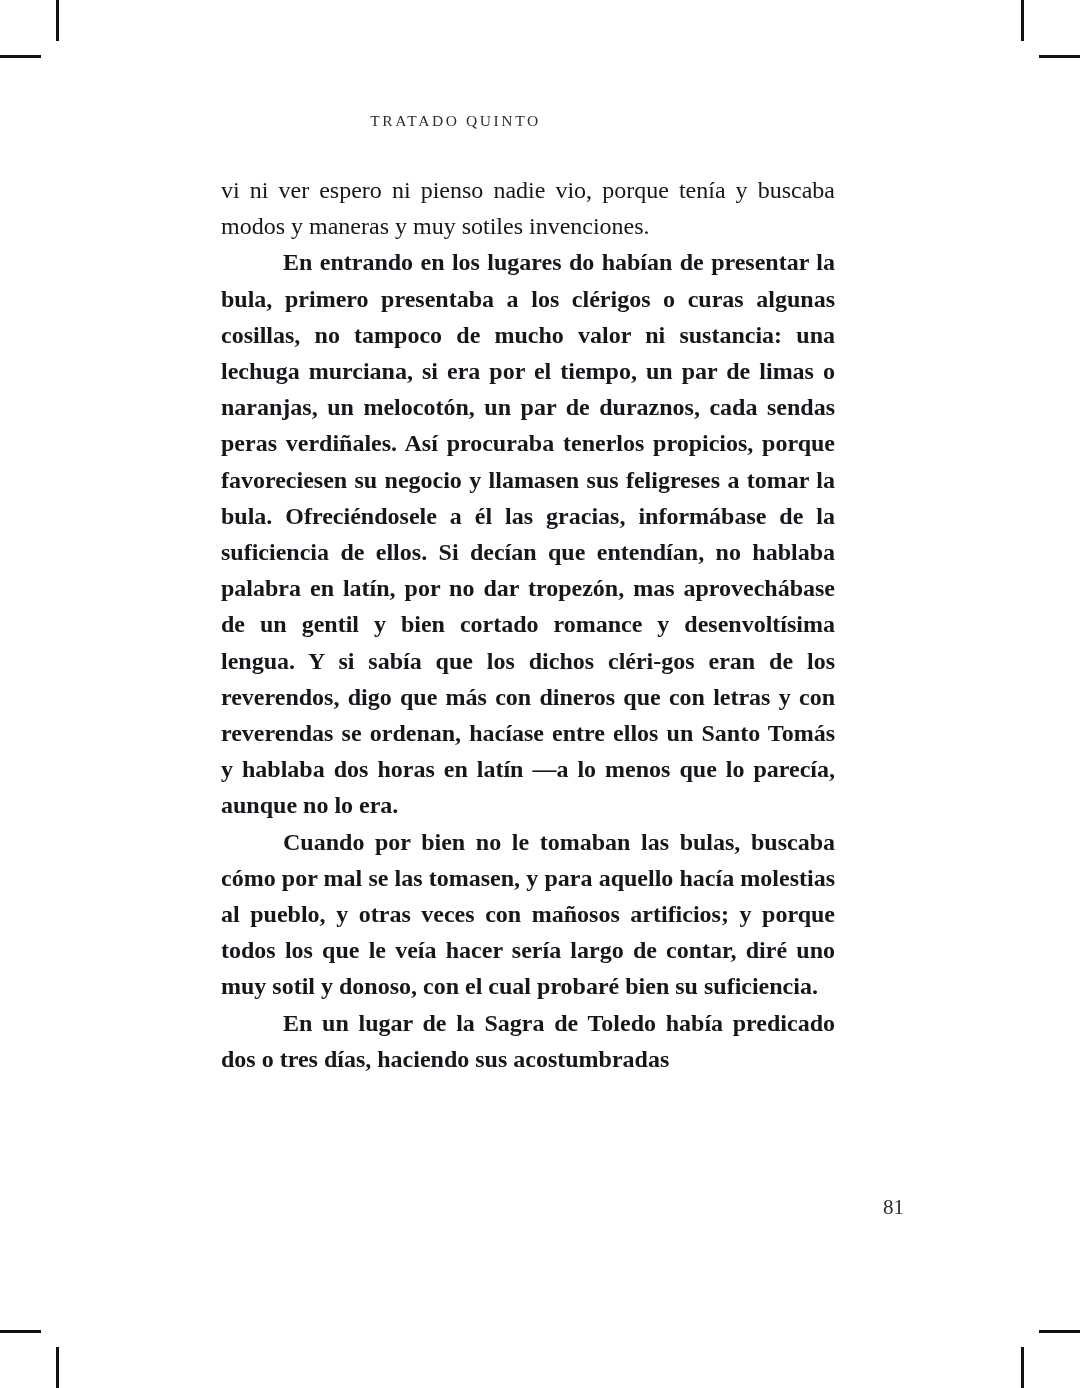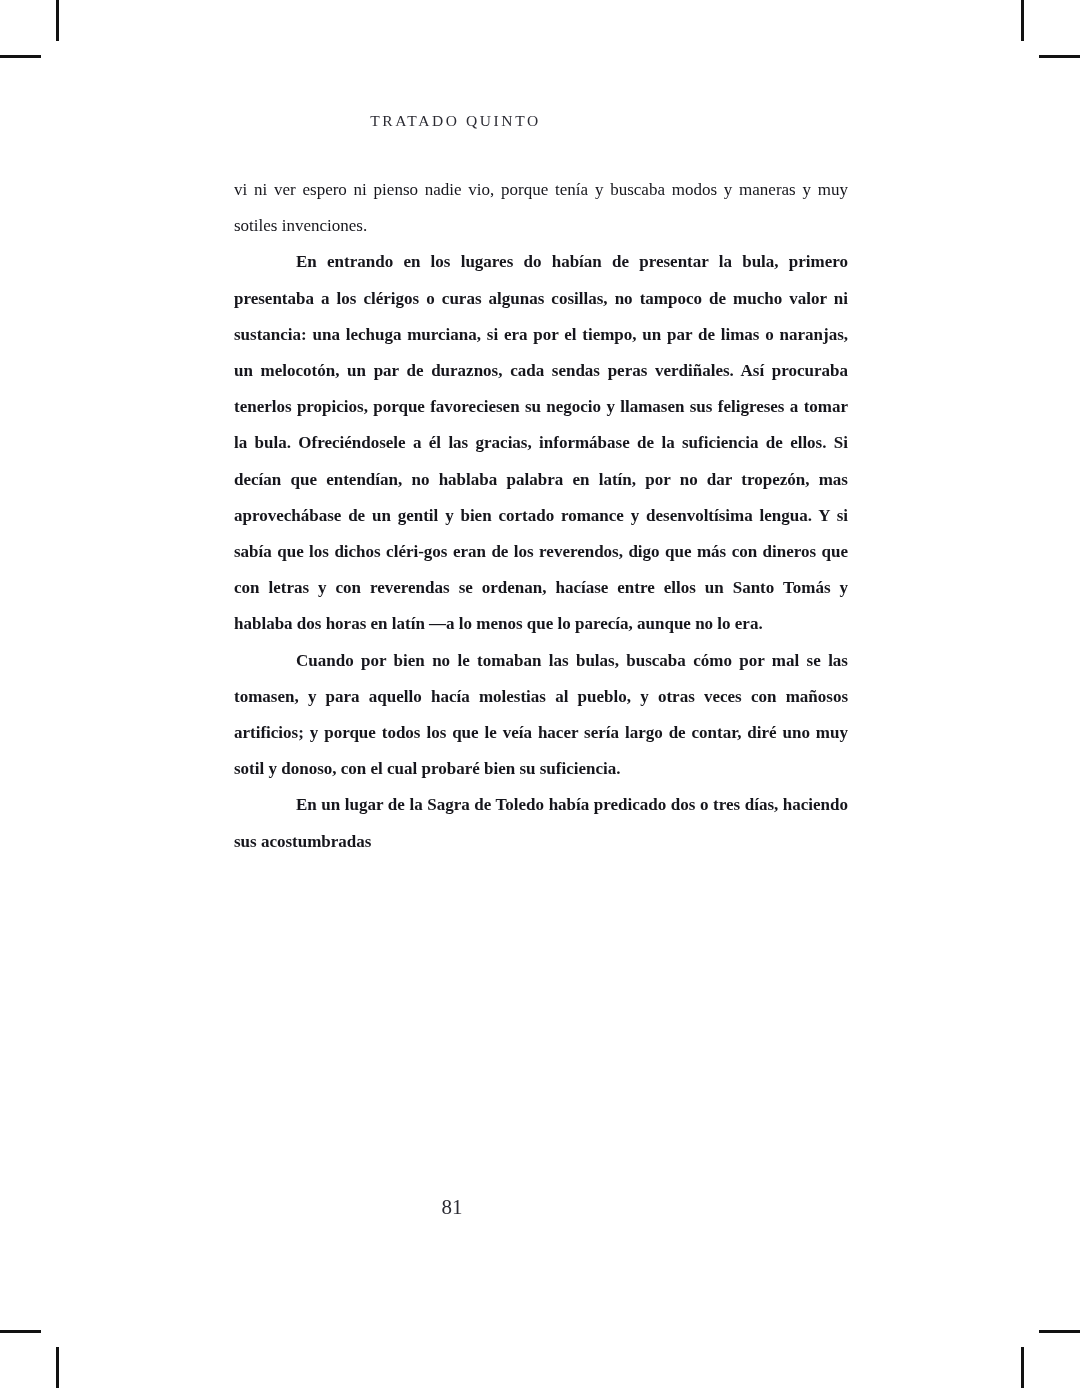--- a/index.html
+++ b/index.html
@@ -45,25 +45,25 @@
     letter-spacing: 2.6px;
     color: #2b2b33;
     font-variant: normal;
     white-space: nowrap;
   }
 
   
   .textblock {
     position: absolute;
     top: 172px;
-    left: 234px;
+    left: 221px;
     width: 614px;
     text-align: justify;
     text-justify: inter-word;
-    font-size: 17px;
+    font-size: 24px;
     line-height: 36.2px;
     color: #16161c;
     hyphens: none;
   }
 
   .textblock p {
     margin: 0;
     text-indent: 0;
   }
   .textblock p.indented {
@@ -73,21 +73,21 @@
 
   
   .textblock p { text-align-last: left; }
 
   
   .folio {
     position: absolute;
     top: 1195px;
     left: 0;
     width: 904px;
-    text-align: center;
+    text-align: right;
     font-size: 21px;
     color: #2b2b33;
   }
 </style>
 </head>
 <body>
 
 <div class="page">
 
   <div class="crop crop-v crop-tl-v"></div>

